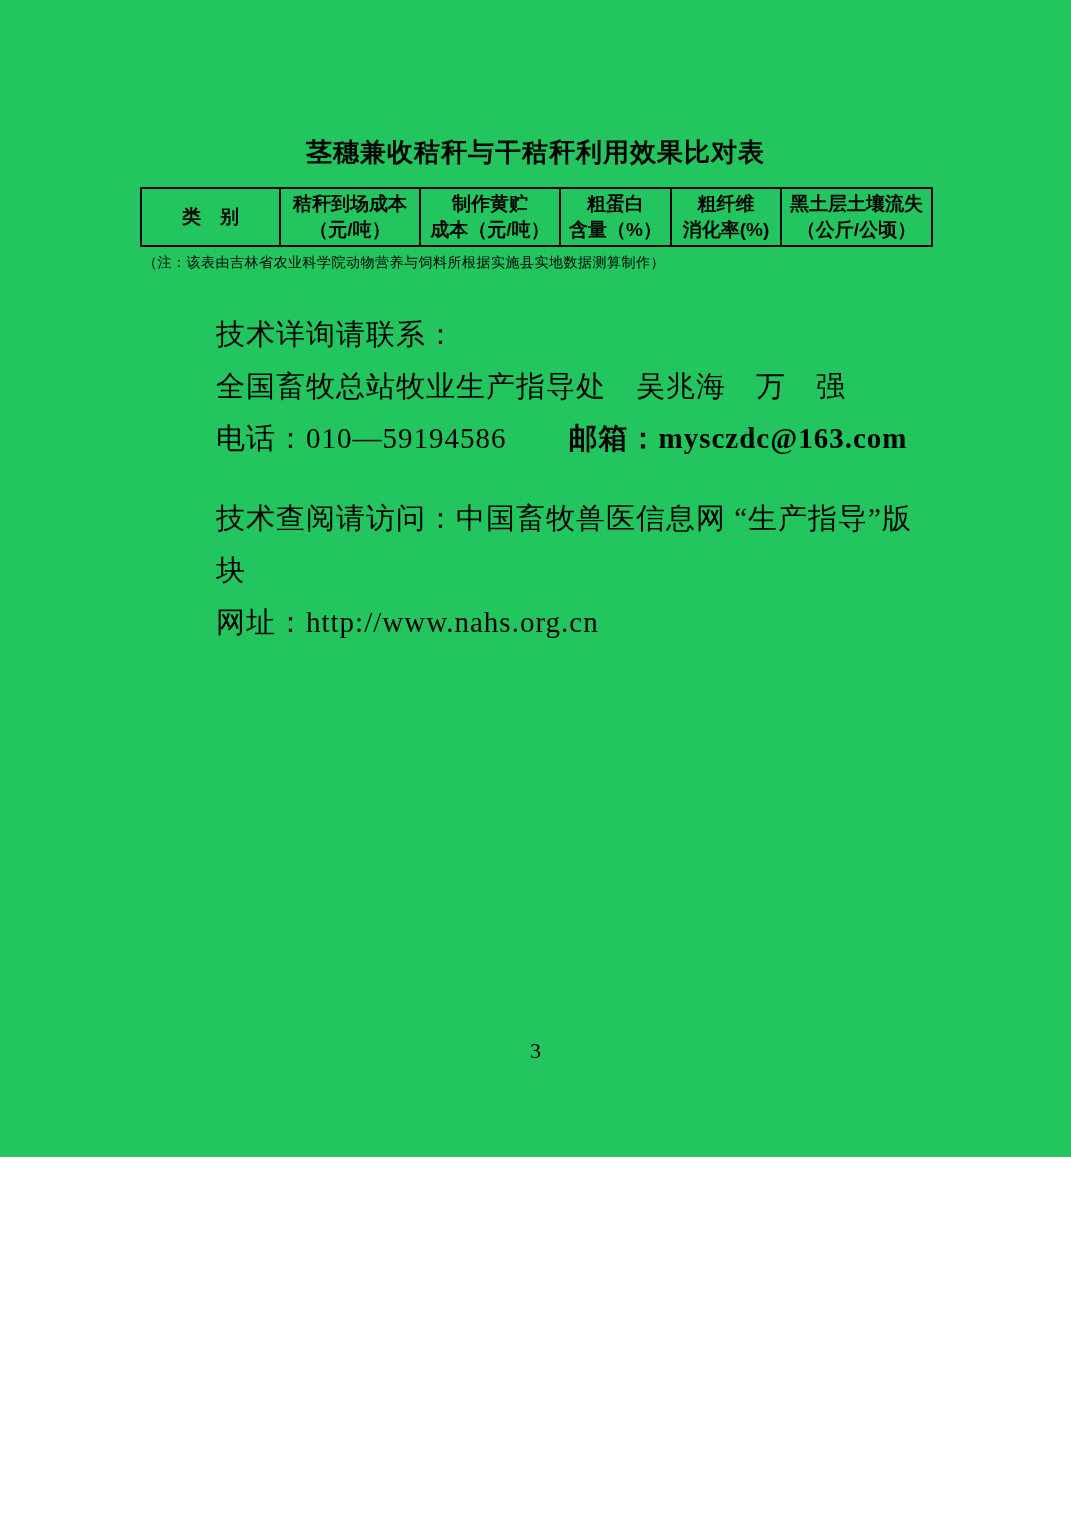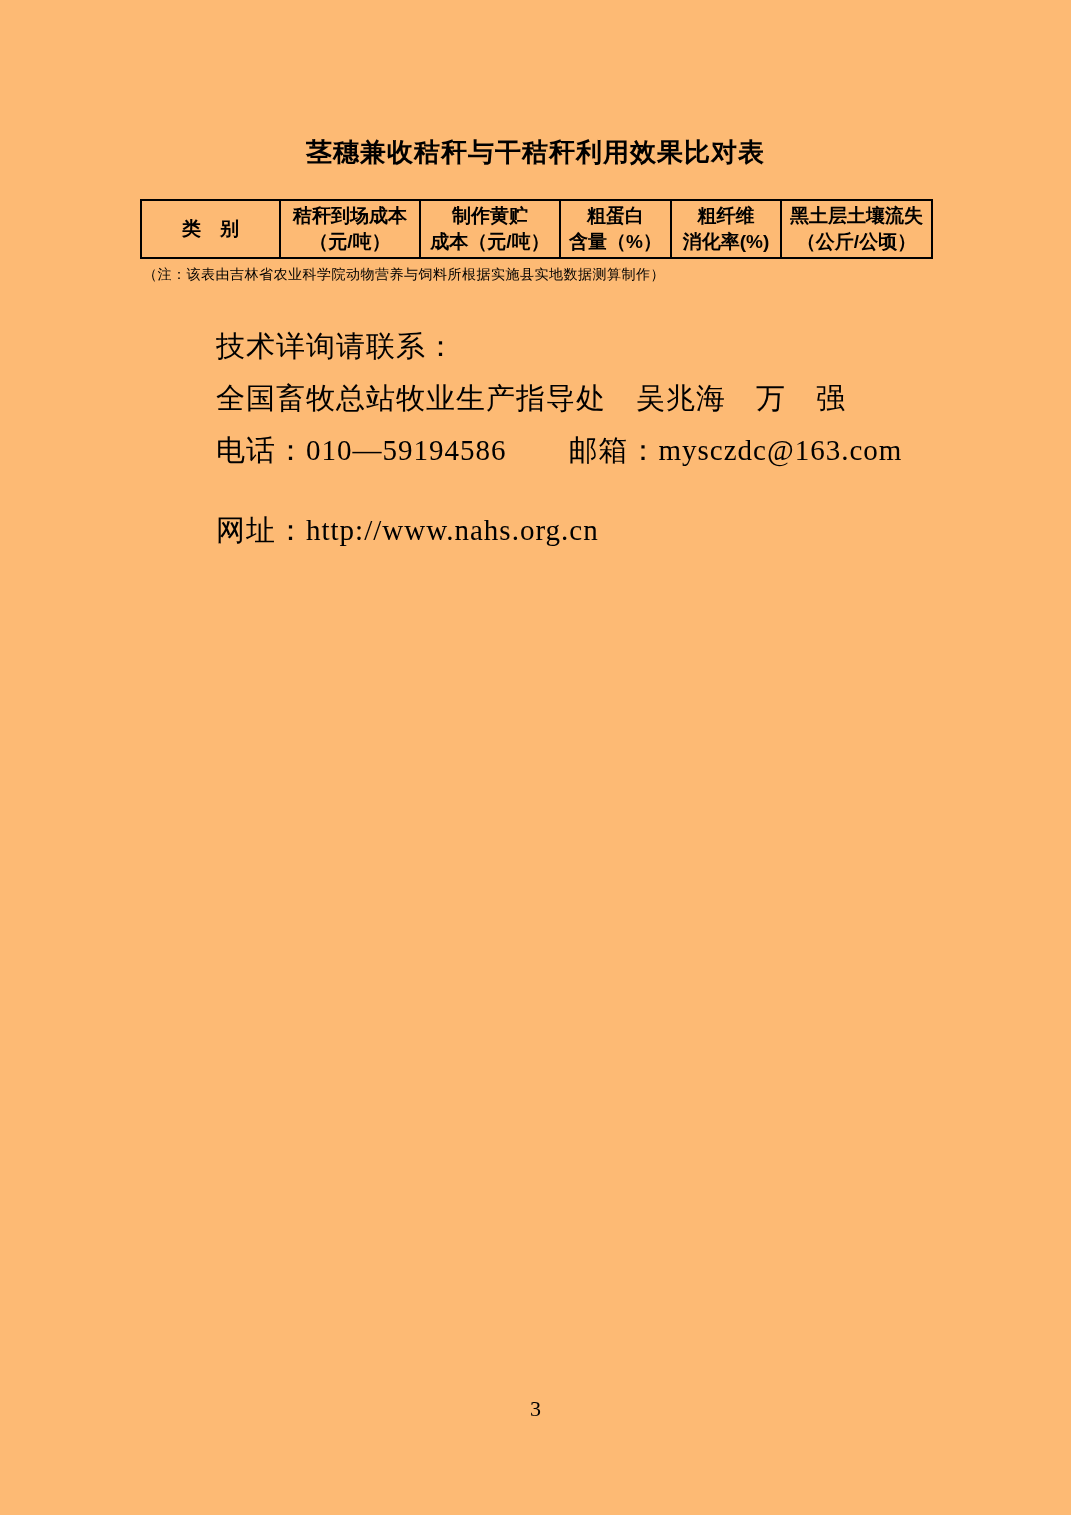--- a/index.html
+++ b/index.html
@@ -2,22 +2,22 @@
 <html><head>
 <meta charset="utf-8">
 <style>
   * { box-sizing: border-box; margin: 0; padding: 0; }
   html, body { background: #ffffff; }
   body { font-family: "Liberation Serif", serif; color: #000; }
 
   .page {
     position: relative;
     width: 1071px;
-    height: 1515px;
-    background: #fdba74;
+    height: 1157px;
+    background: #22c55e;
     overflow: hidden;
     margin: 0 auto;
   }
 
   .content {
     padding: 0 140px;
   }
 
   
   .table-title {
@@ -26,21 +26,21 @@
     font-family: "Liberation Sans", sans-serif;
     font-weight: bold;
     font-size: 26px;
     line-height: 32px;
     letter-spacing: 1px;
   }
 
   
   table.cmp {
     width: 791px;
-    margin-top: 31px;
+    margin-top: 19px;
     border-collapse: collapse;
     table-layout: fixed;
   }
   table.cmp th, table.cmp td {
     border: 2px solid #000;
     text-align: center;
     vertical-align: middle;
     white-space: pre-line;
     padding: 2px 1px;
   }
@@ -81,21 +81,21 @@
 
   
   .contact-block, .access-block {
     padding-left: 76px;
     font-size: 29px;
     line-height: 52px;
     letter-spacing: 1px;
   }
   .contact-block { margin-top: 36px; }
   .access-block  { margin-top: 28px; }
-  .contact-email { margin-left: 62px; }
+  .contact-email { margin-left: 62px; font-weight: bold; }
 
   
   .page-number {
     position: absolute;
     bottom: 93px;
     left: 0;
     width: 100%;
     text-align: center;
     font-size: 22px;
   }
@@ -141,19 +141,20 @@
 
     <div class="contact-block">
       <div>技术详询请联系：</div>
       <div>全国畜牧总站牧业生产指导处　吴兆海　万　强</div>
       <div>
         <span>电话：010—59194586</span><span class="contact-email">邮箱：mysczdc@163.com</span>
       </div>
     </div>
 
     <div class="access-block">
+      <div>技术查阅请访问：中国畜牧兽医信息网 “生产指导”版块</div>
       <div>网址：http://www.nahs.org.cn</div>
     </div>
 
   </div>
 
   <div class="page-number">3</div>
 </div>
 
 </body></html>

